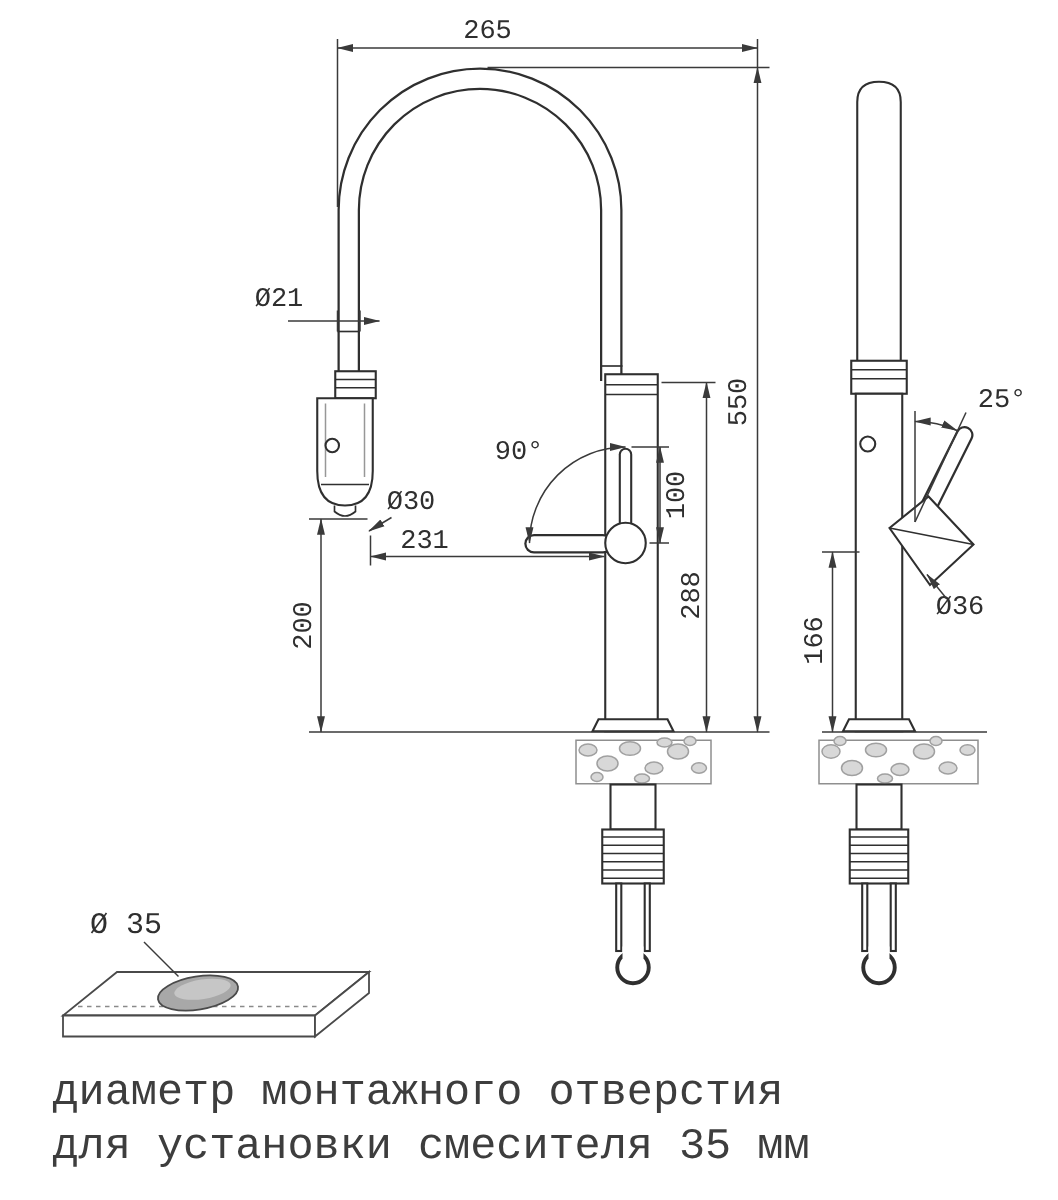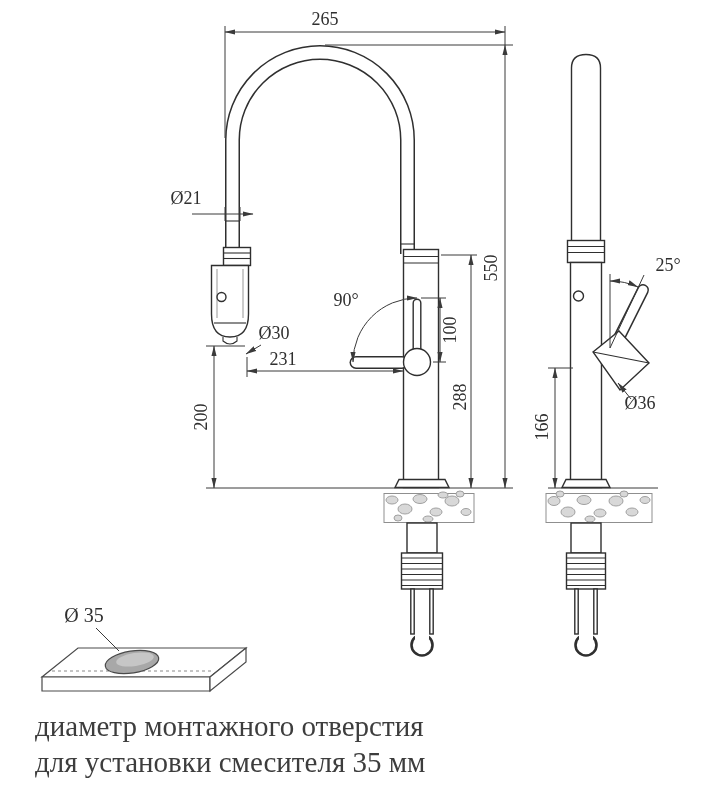--- a/index.html
+++ b/index.html
@@ -1,17 +1,17 @@
 <!DOCTYPE html>
 <html><head>
 <meta charset="utf-8">
 <style>
   html,body{margin:0;padding:0;background:#fff;}
   .page{width:705px;height:800px;position:relative;background:#ffffff;overflow:hidden;
-        font-family:Liberation Serif, serif;}
+        font-family:Liberation Mono, monospace;}
   svg{display:block;}
   .outline{fill:#ffffff;stroke:#2f2f2f;stroke-width:1.4;}
   .thin{stroke:#2f2f2f;stroke-width:1.1;fill:none;}
   .thinlt{stroke:#2f2f2f;stroke-width:1;opacity:.5;fill:none;}
   .thick{stroke:#2f2f2f;stroke-width:15;fill:none;}
   .thickin{stroke:#ffffff;stroke-width:12;fill:none;}
   .levA{stroke:#2f2f2f;stroke-width:13;stroke-linecap:round;}
   .levAw{stroke:#ffffff;stroke-width:10;stroke-linecap:round;}
   .rodA{stroke:#2f2f2f;stroke-width:9;stroke-linecap:round;}
   .rodAw{stroke:#ffffff;stroke-width:6.2;stroke-linecap:round;}

